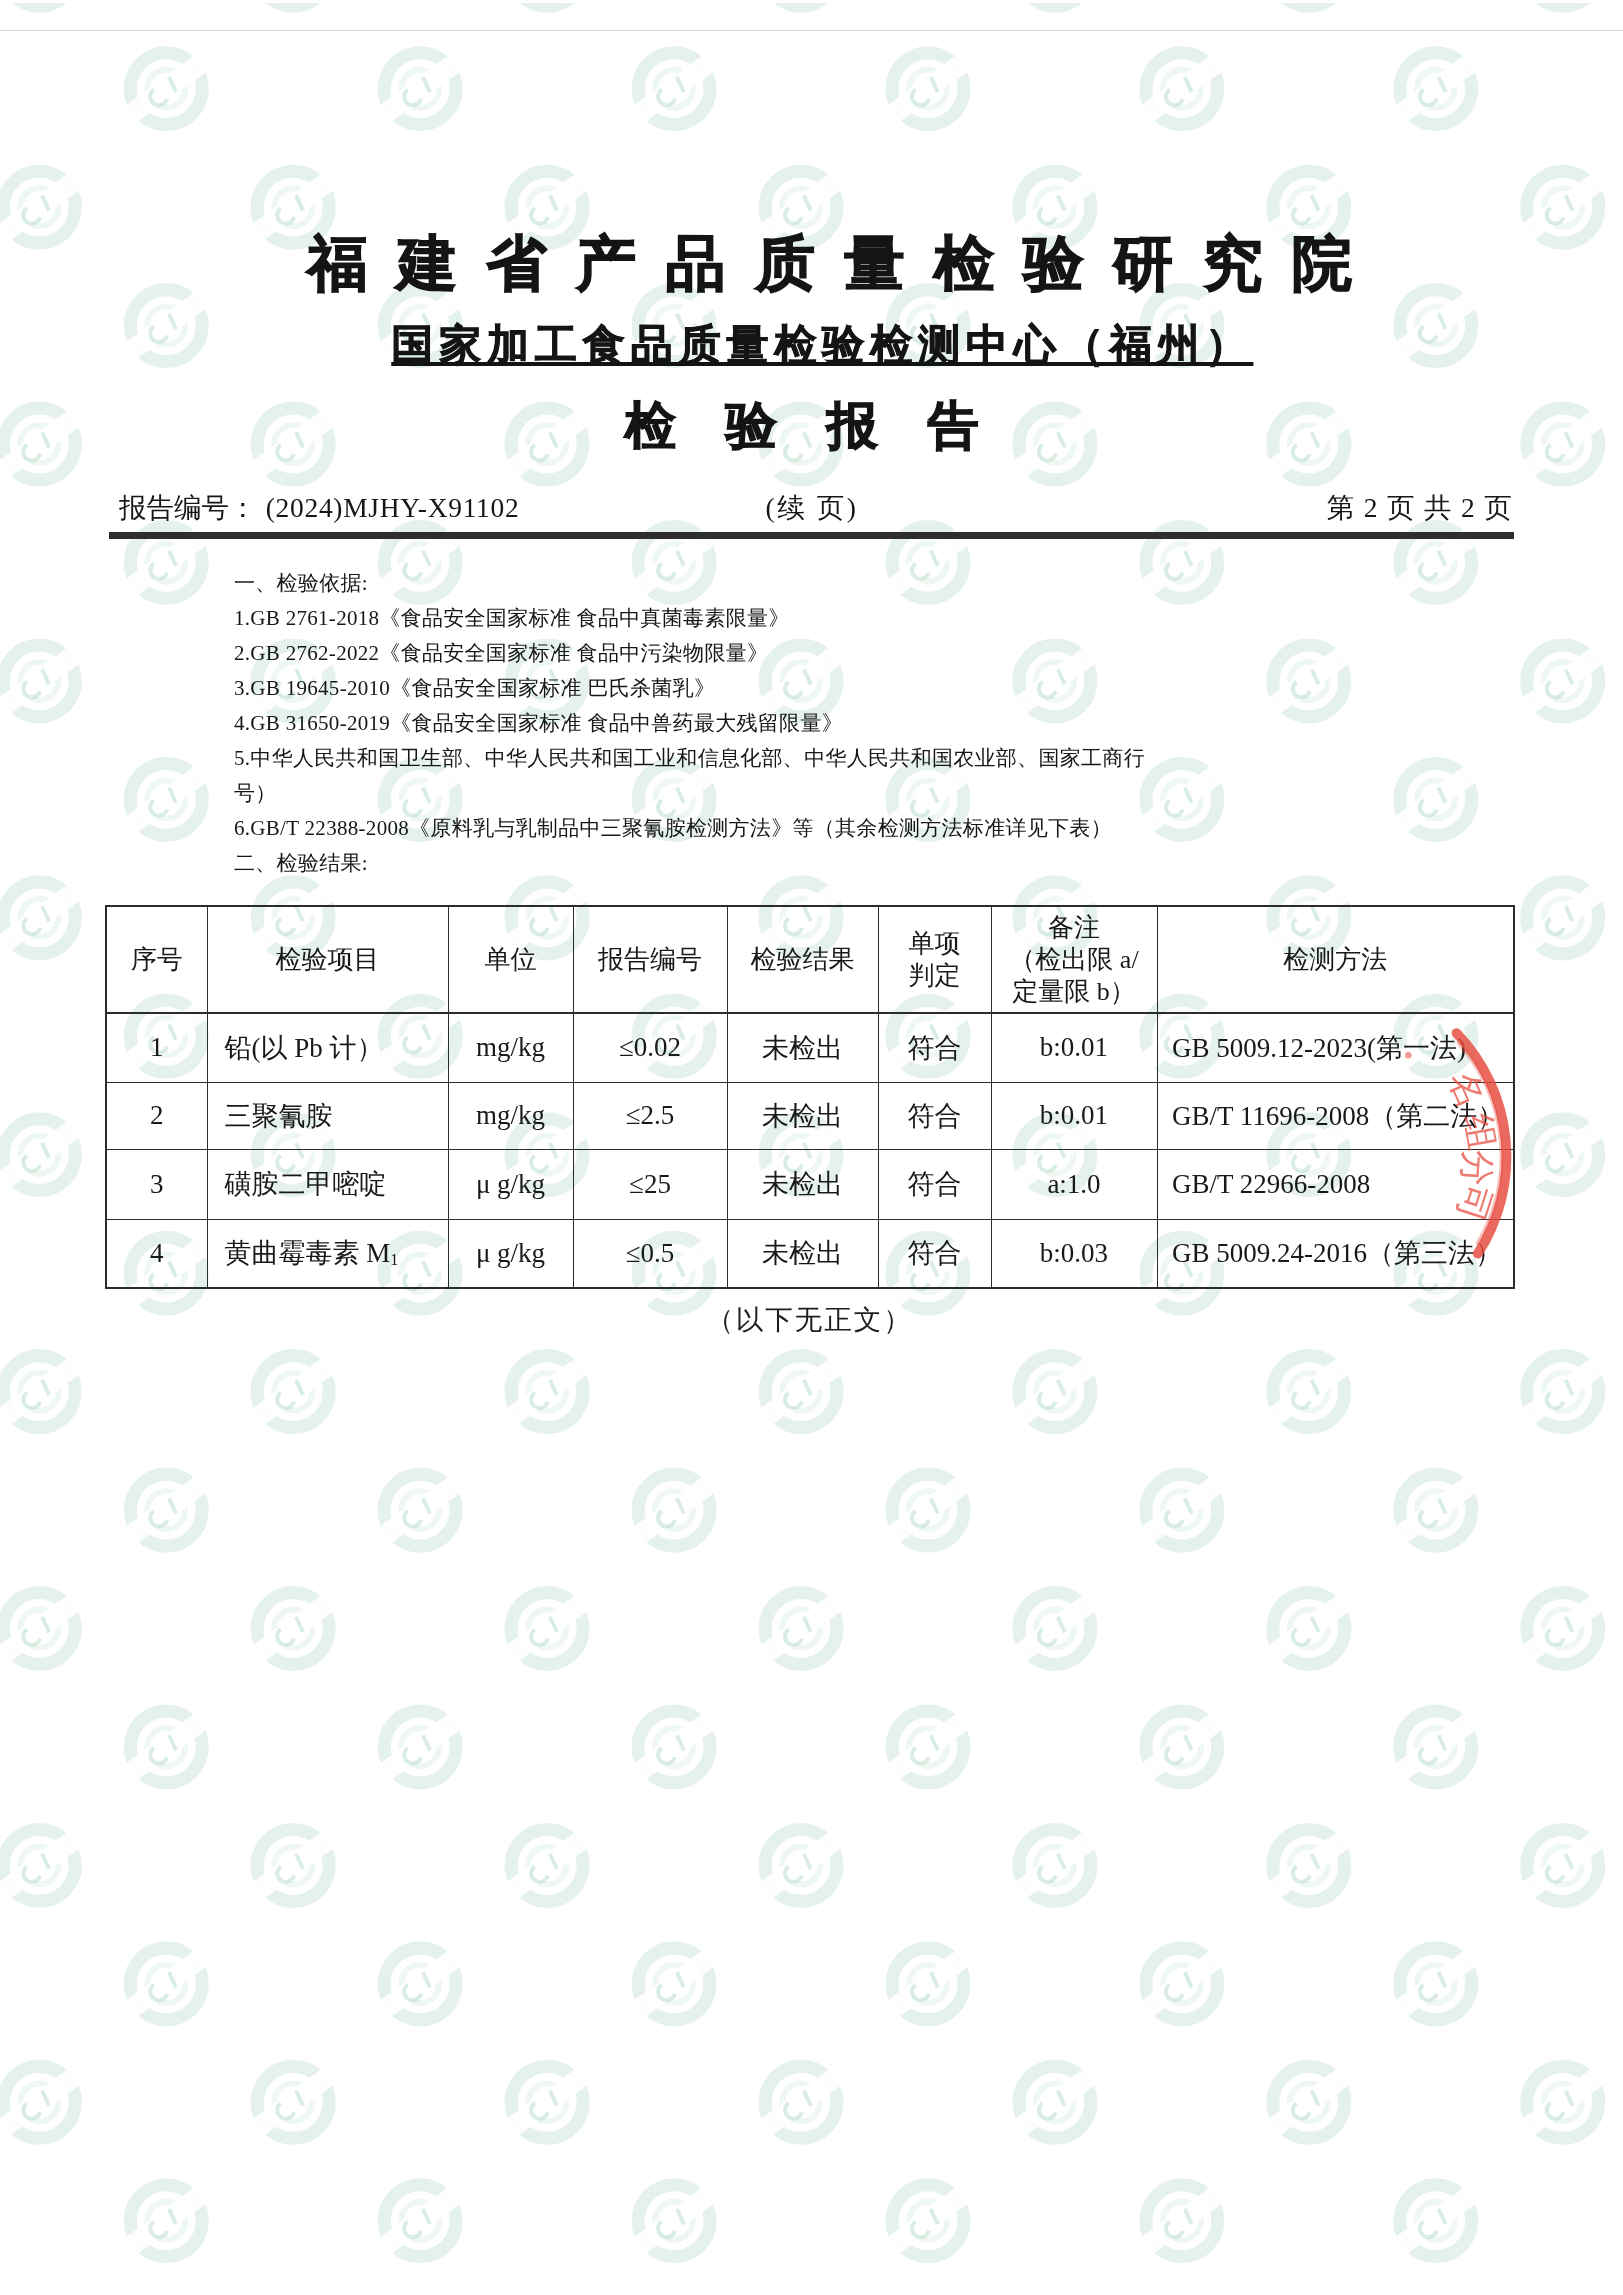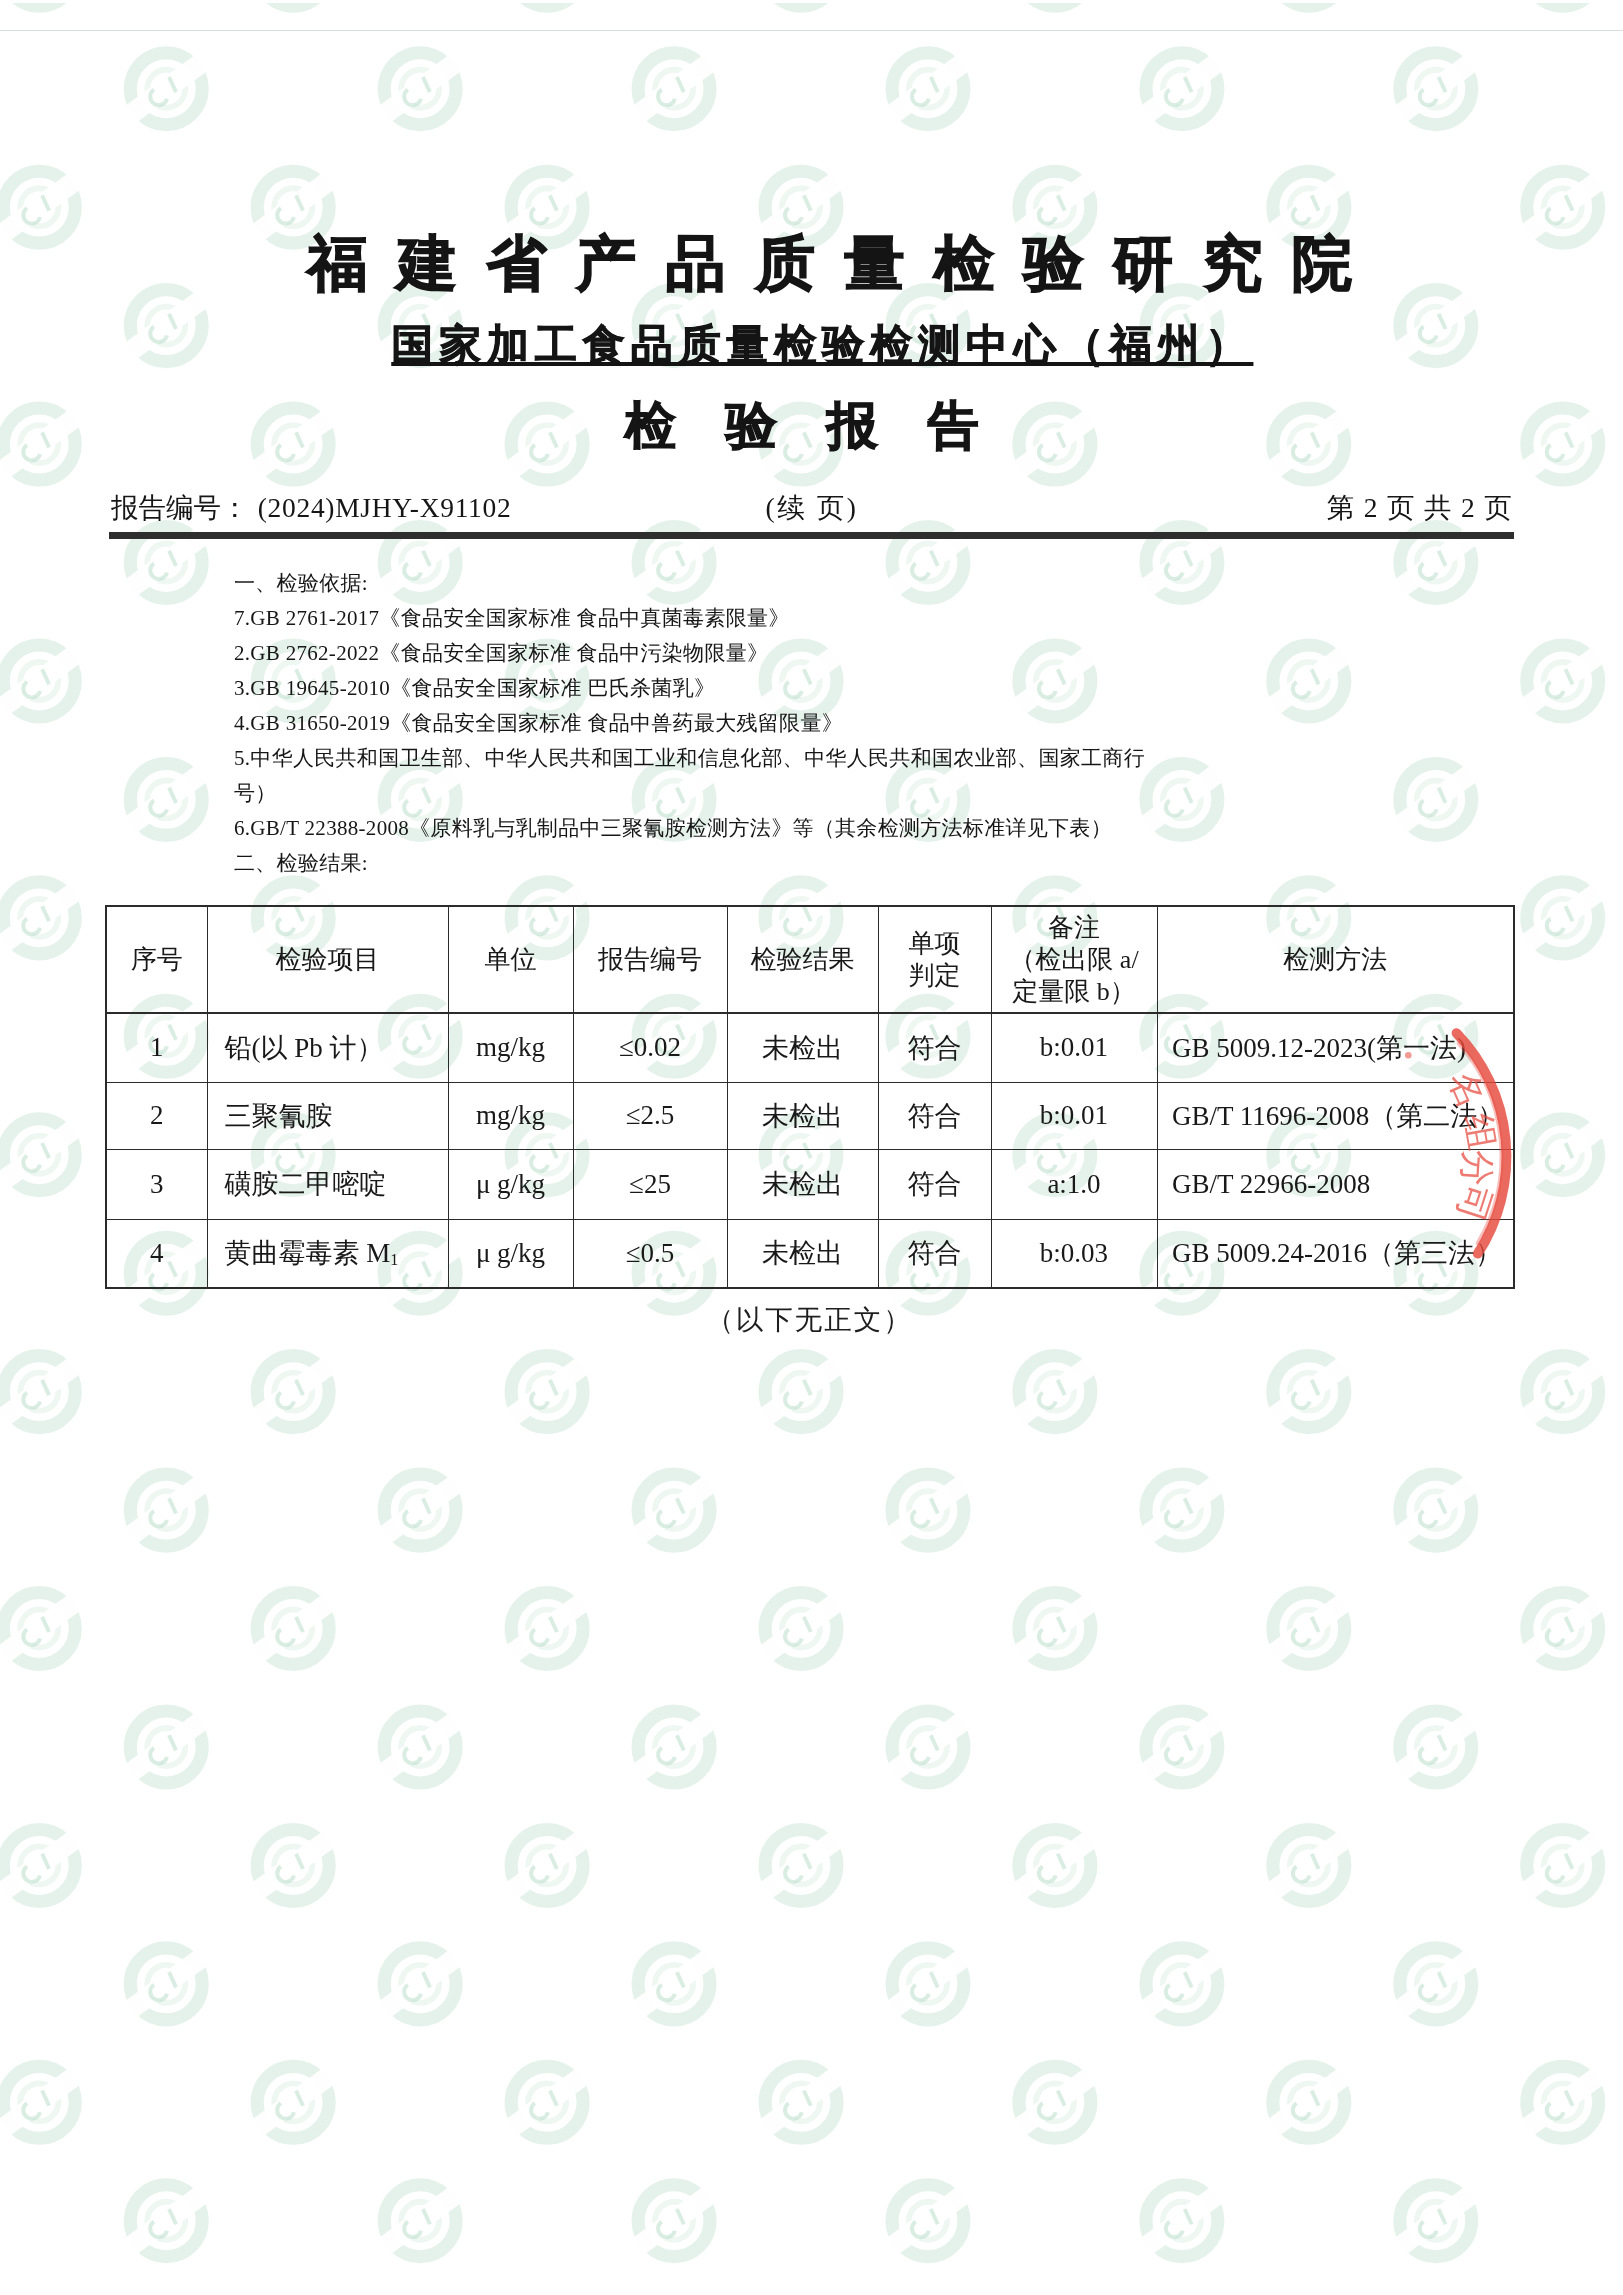--- a/index.html
+++ b/index.html
@@ -26,21 +26,21 @@
     -webkit-text-stroke:0.9px #141414;white-space:nowrap;text-decoration:underline;
   }
   .title-2 .shift{position:relative;left:7.9px;}
   .title-3{
     position:absolute;top:389px;left:0;width:1623px;text-align:center;
     font-size:51px;font-weight:bold;letter-spacing:50px;padding-left:50px;box-sizing:border-box;
     -webkit-text-stroke:1.2px #141414;white-space:nowrap;
   }
   .title-3 .shift{position:relative;left:-9.8px;}
   .meta-row{position:absolute;top:488px;left:111px;width:1402px;height:37px;font-size:27.5px;line-height:34px;white-space:nowrap;}
-  .meta-no{position:absolute;left:0;top:0;}
+  .meta-no{position:absolute;left:8px;top:0;}
   .meta-no .val{margin-left:9.2px;letter-spacing:0.7px;}
   .meta-cont{position:absolute;left:50%;transform:translateX(-50%);top:0;letter-spacing:2.6px;}
   .meta-page{position:absolute;right:0;top:0;letter-spacing:1.3px;}
   .rule{position:absolute;top:529px;left:109px;width:1405px;height:7.2px;background:#2e2e2e;}
   .basis{position:absolute;top:563px;left:234px;width:1296px;font-size:21px;line-height:35px;}
   .basis .bline{white-space:nowrap;letter-spacing:0.3px;}
   table.results{
     position:absolute;top:902px;left:105px;width:1409px;
     border-collapse:collapse;table-layout:fixed;
     font-size:27px;color:#191919;
@@ -1601,21 +1601,21 @@
         <span>报告编号：</span><span class="val">(2024)MJHY-X91102</span>
       </span>
       <span class="meta-cont">(续 页)</span>
       <span class="meta-page">第 2 页  共 2 页</span>
     </div>
 
     <div class="rule"></div>
 
     <div class="basis">
         <div class="bline">一、检验依据:</div>
-        <div class="bline">7.GB 2761-2017《食品安全国家标准 食品中真菌毒素限量》</div>
+        <div class="bline">1.GB 2761-2018《食品安全国家标准 食品中真菌毒素限量》</div>
         <div class="bline">2.GB 2762-2022《食品安全国家标准 食品中污染物限量》</div>
         <div class="bline">3.GB 19645-2010《食品安全国家标准 巴氏杀菌乳》</div>
         <div class="bline">4.GB 31650-2019《食品安全国家标准 食品中兽药最大残留限量》</div>
         <div class="bline">5.中华人民共和国卫生部、中华人民共和国工业和信息化部、中华人民共和国农业部、国家工商行</div>
         <div class="bline">号）</div>
         <div class="bline">6.GB/T 22388-2008《原料乳与乳制品中三聚氰胺检测方法》等（其余检测方法标准详见下表）</div>
         <div class="bline">二、检验结果:</div>
       </div>
 
     <table class="results">

